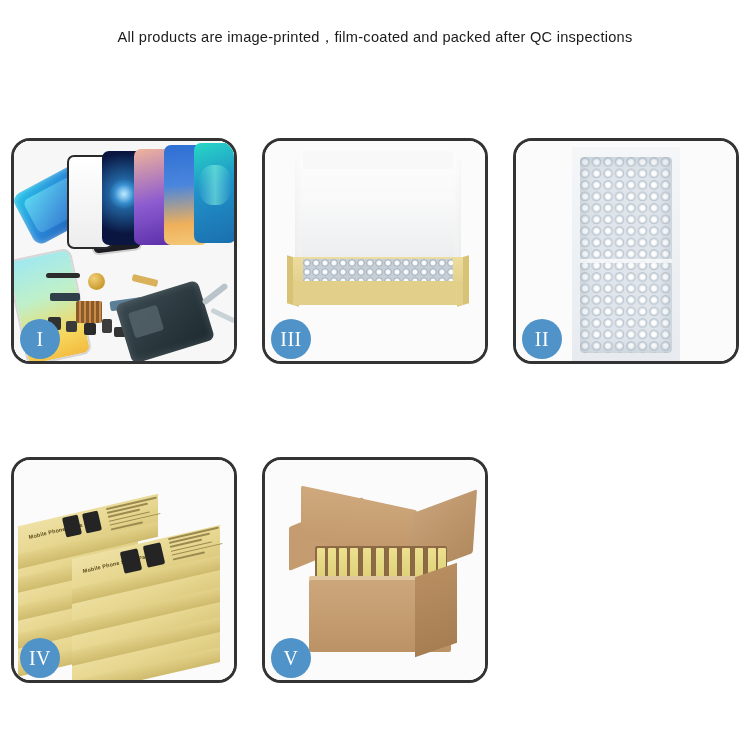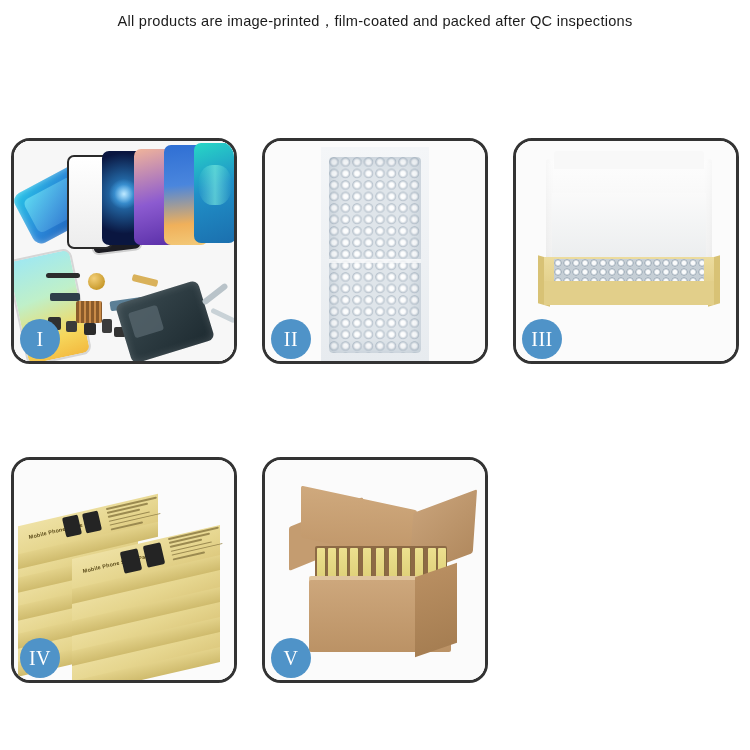--- a/index.html
+++ b/index.html
@@ -14,21 +14,21 @@
   
   .header { position: absolute; left: 0; top: 0; width: 750px; text-align: center; }
   .title {
     font-family: "Liberation Sans", sans-serif;
     font-size: 33px; font-weight: 700; color: #131313;
     letter-spacing: 1.1px; margin-top: 36px; white-space: nowrap;
   }
   .subtitle {
     font-family: "Liberation Sans", sans-serif;
     font-size: 14.6px; font-weight: 400; color: #1b1b1b;
-    letter-spacing: .25px; margin-top: 12px; white-space: nowrap;
+    letter-spacing: .25px; margin-top: 28px; white-space: nowrap;
   }
 
   
   .grid { position: absolute; left: 11px; top: 138px; width: 728px; }
   .row { display: flex; gap: 25px; }
   .row + .row { margin-top: 93px; }
 
   .panel {
     position: relative;
     width: 226px; height: 226px;
@@ -244,39 +244,39 @@
           <div class="sq5"></div>
           <div class="chassis"></div>
           <div class="tool"></div>
           <div class="tool2"></div>
         </div>
         <div class="badge">I</div>
       </div>
 
       <div class="panel">
         <div class="panel-inner">
-          <div class="bw-wrap">
-            <div class="bw-pouch"></div>
-            <div class="bw-seam"></div>
-          </div>
-        </div>
-        <div class="badge">II</div>
-      </div>
-
-      <div class="panel">
-        <div class="panel-inner">
           <div class="bx3-lid"></div>
           <div class="bx3-foam"></div>
           <div class="bx3-flapL"></div>
           <div class="bx3-flapR"></div>
           <div class="bx3-base"></div>
           <div class="bx3-bubble"></div>
           <div class="bx3-base-front"></div>
         </div>
         <div class="badge">III</div>
+      </div>
+
+      <div class="panel">
+        <div class="panel-inner">
+          <div class="bw-wrap">
+            <div class="bw-pouch"></div>
+            <div class="bw-seam"></div>
+          </div>
+        </div>
+        <div class="badge">II</div>
       </div>
 
     </div>
 
     <div class="row">
 
       <div class="panel">
         <div class="panel-inner">
           <div class="stack">
 

